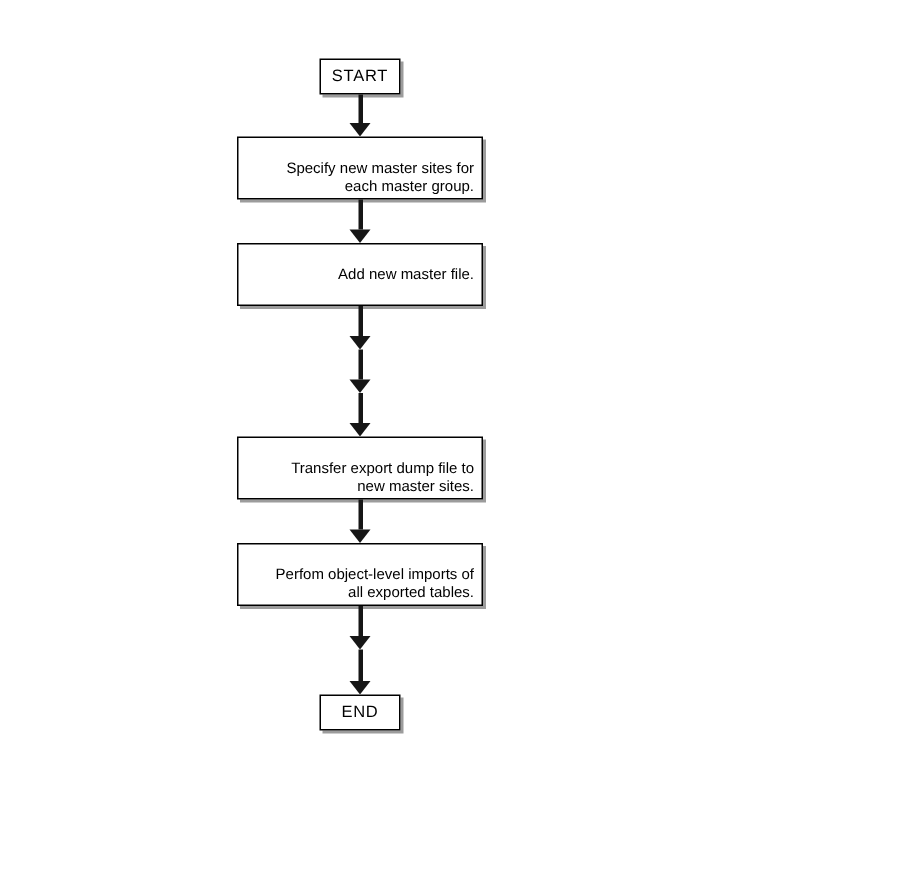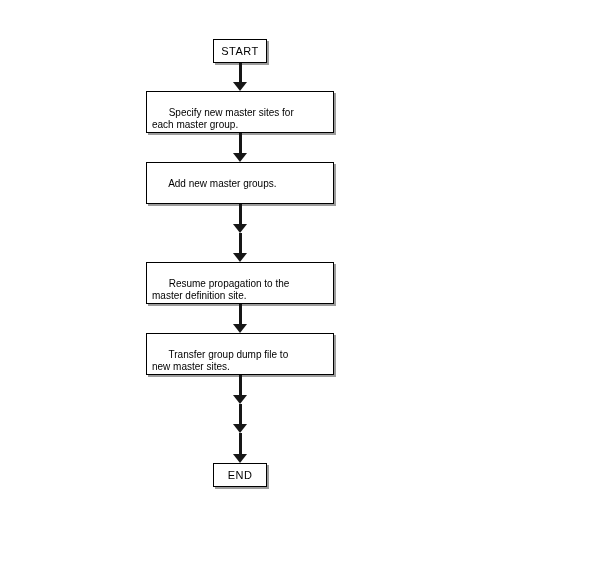--- a/index.html
+++ b/index.html
@@ -37,27 +37,27 @@
   .terminal {
     width: 54px;
     height: 24px;
     display: flex;
     align-items: center;
     justify-content: center;
     font-size: 11px;
     letter-spacing: 0.5px;
   }
   .process {
-    width: 188px;
+    width: 164px;
     height: 42px;
     padding: 2px 5px;
     font-size: 10px;
     line-height: 12.5px;
     white-space: pre;
-    text-align: left;
+    text-align: right;
   }
   .arrow {
     display: flex;
     flex-direction: column;
     align-items: center;
     height: 29px;
     flex: 0 0 auto;
   }
   .arrow.first { height: 28px; }
   .arrow.last  { height: 30px; }
@@ -94,54 +94,54 @@
       <span>Specify new master sites for
 each master group.</span>
     </div>
 
     <div class="arrow">
       <div class="shaft"></div>
       <div class="head"></div>
     </div>
 
     <div class="node process">
-      <span>Add new master groups.</span>
+      <span>Add new master file.</span>
     </div>
 
     <div class="arrow">
       <div class="shaft"></div>
       <div class="head"></div>
     </div>
 
 
     <div class="arrow">
       <div class="shaft"></div>
       <div class="head"></div>
     </div>
 
+
+    <div class="arrow">
+      <div class="shaft"></div>
+      <div class="head"></div>
+    </div>
+
     <div class="node process">
-      <span>Resume propagation to the
-master definition site.</span>
+      <span>Transfer export dump file to
+new master sites.</span>
     </div>
 
     <div class="arrow">
       <div class="shaft"></div>
       <div class="head"></div>
     </div>
 
     <div class="node process">
-      <span>Transfer group dump file to
-new master sites.</span>
+      <span>Perfom object-level imports of
+all exported tables.</span>
     </div>
-
-    <div class="arrow">
-      <div class="shaft"></div>
-      <div class="head"></div>
-    </div>
-
 
     <div class="arrow">
       <div class="shaft"></div>
       <div class="head"></div>
     </div>
 
 
     <div class="arrow last">
       <div class="shaft"></div>
       <div class="head"></div>

